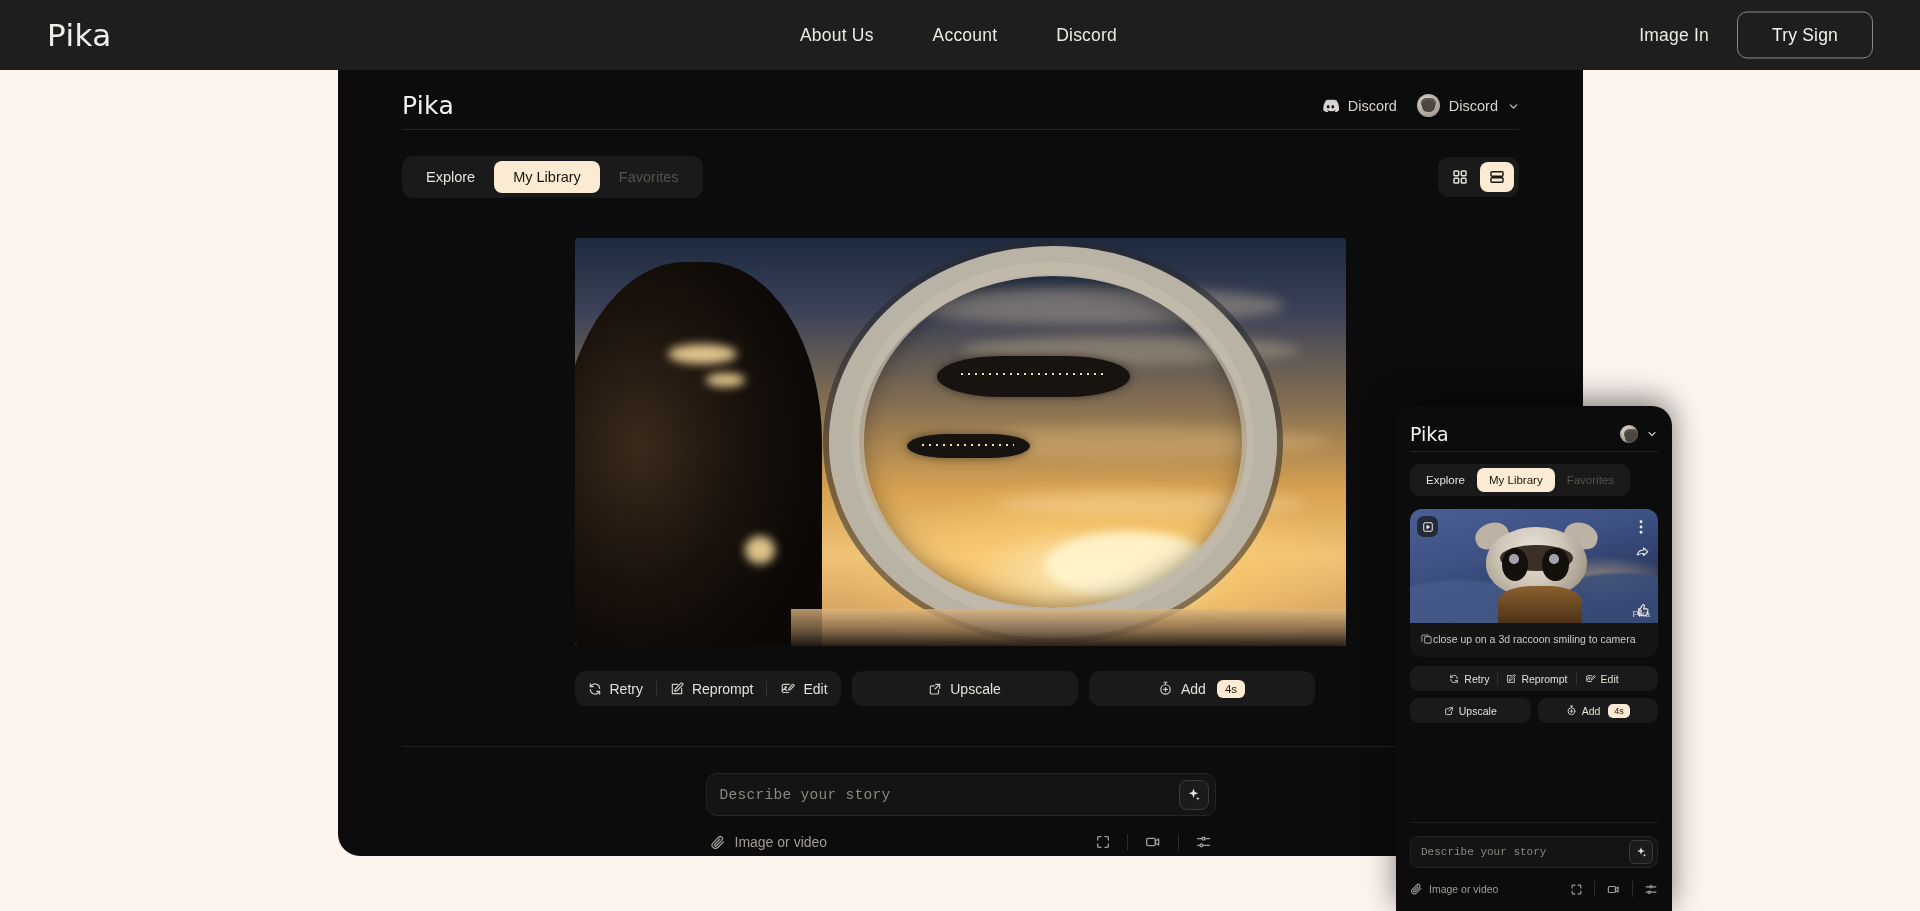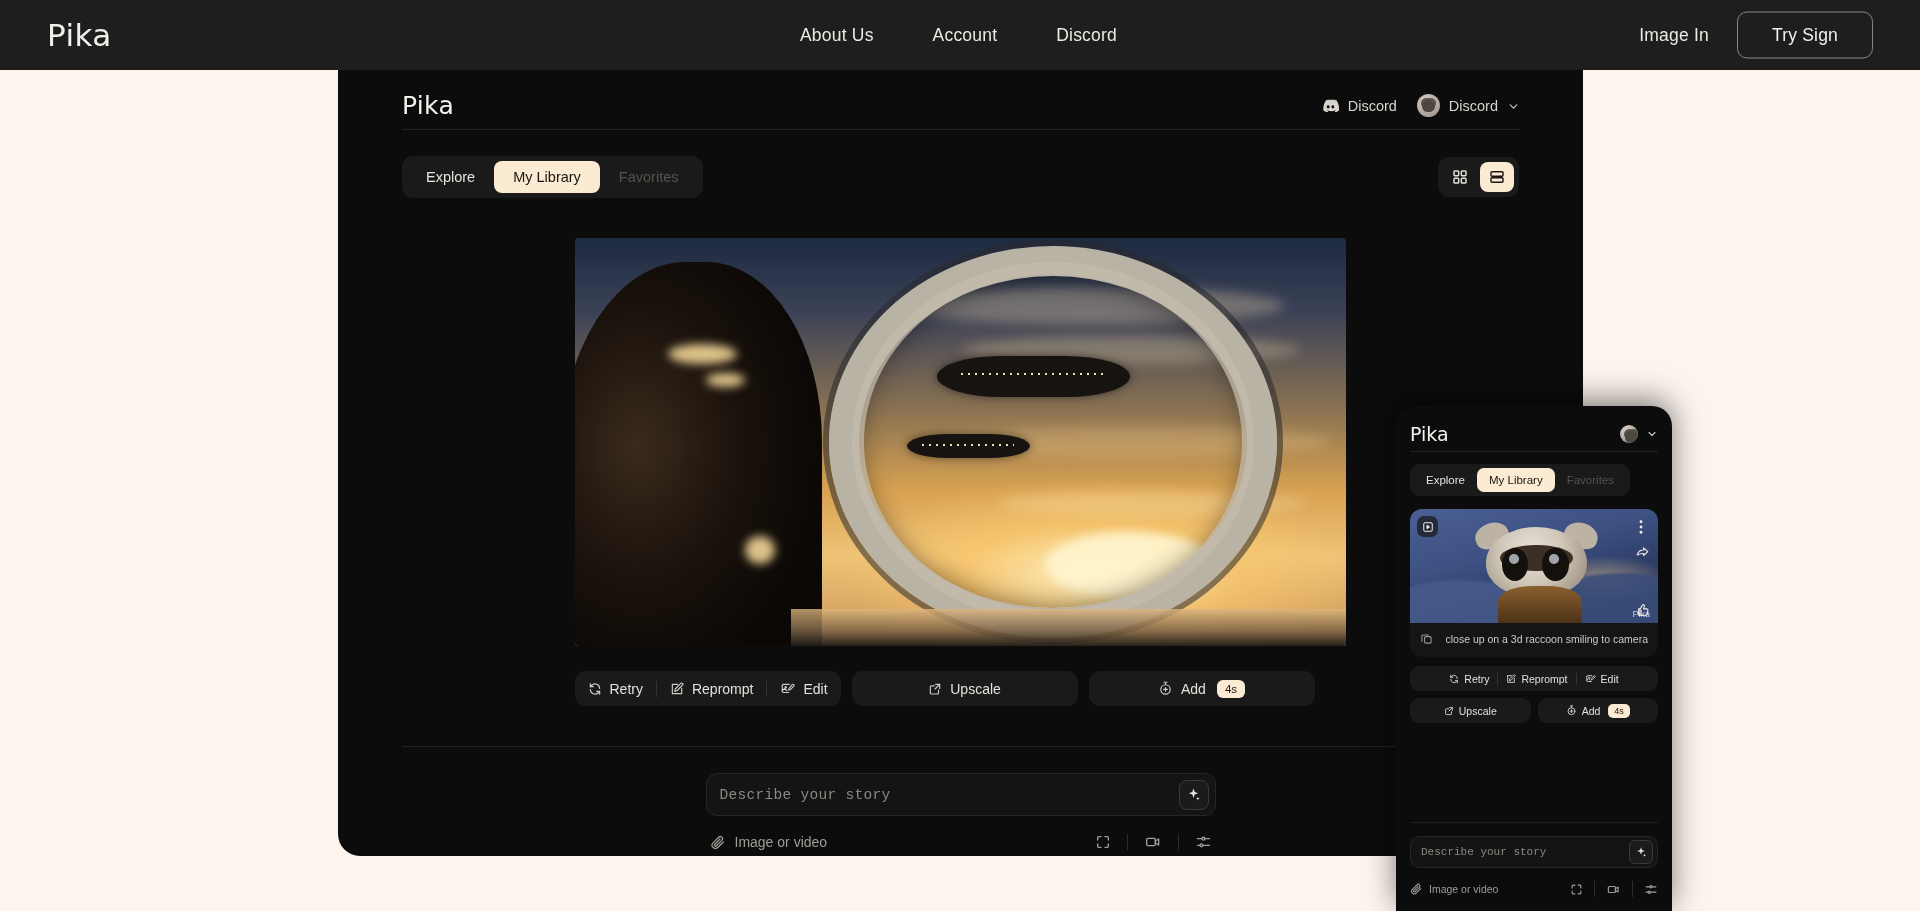--- a/index.html
+++ b/index.html
@@ -187,21 +187,21 @@
   .rc-eye.l { left: 16%; } .rc-eye.r { left: 56%; }
   .rc-eye::after { content:""; position:absolute; left:26%; top:18%; width:36%; height:30%; background:#cfd6df; border-radius:50%; opacity:.75; }
   .rc-ear { position: absolute; width: 30%; height: 26%; background: #bdb3a4; border-radius: 50% 50% 40% 40%; top: -2%; }
   .rc-ear.l { left: -4%; transform: rotate(-18deg); } .rc-ear.r { left: 74%; transform: rotate(18deg); }
   .rc-body { position: absolute; left: 16%; top: 62%; width: 74%; height: 40%; background: linear-gradient(180deg,#8a5f2e,#4a3016); border-radius: 40% 40% 10% 10%; }
   .m-iconbtn {
     position: absolute; background: rgba(24,24,24,.72); border-radius: 7px;
     width: 21px; height: 21px; display: flex; align-items: center; justify-content: center;
   }
   .m-wm { position: absolute; right: 8px; bottom: 4px; color: rgba(255,255,255,.7); font-size: 9px; }
-  .m-caption { display: flex; gap: 8px; padding: 9px 10px 11px 10px; justify-content: space-between; }
+  .m-caption { display: flex; padding: 9px 10px 11px 10px; }
   .m-caption-text { color: #CFCBC5; font-size: 10.5px; line-height: 1.35; }
 
   .m-actions { margin: 9px 14px 0 14px; display: flex; flex-direction: column; gap: 7px; }
   .m-arow { display: flex; gap: 7px; }
   .m-group { background: #1A1A1A; border-radius: 9px; height: 25px; display: flex; align-items: center; justify-content: center; }
   .m-abtn { display: flex; align-items: center; gap: 5px; color: #E4E0DA; font-size: 10.5px; padding: 0 8px; }
   .m-vdiv { width: 1px; height: 12px; background: #333; }
   .m-badge { background: #FBEBD2; color: #1A1712; font-size: 9px; border-radius: 5px; padding: 2px 6px; margin-left: 3px; }
 
   .m-bottom { position: absolute; left: 0; right: 0; bottom: 0; padding: 0 14px 14px 14px; }

